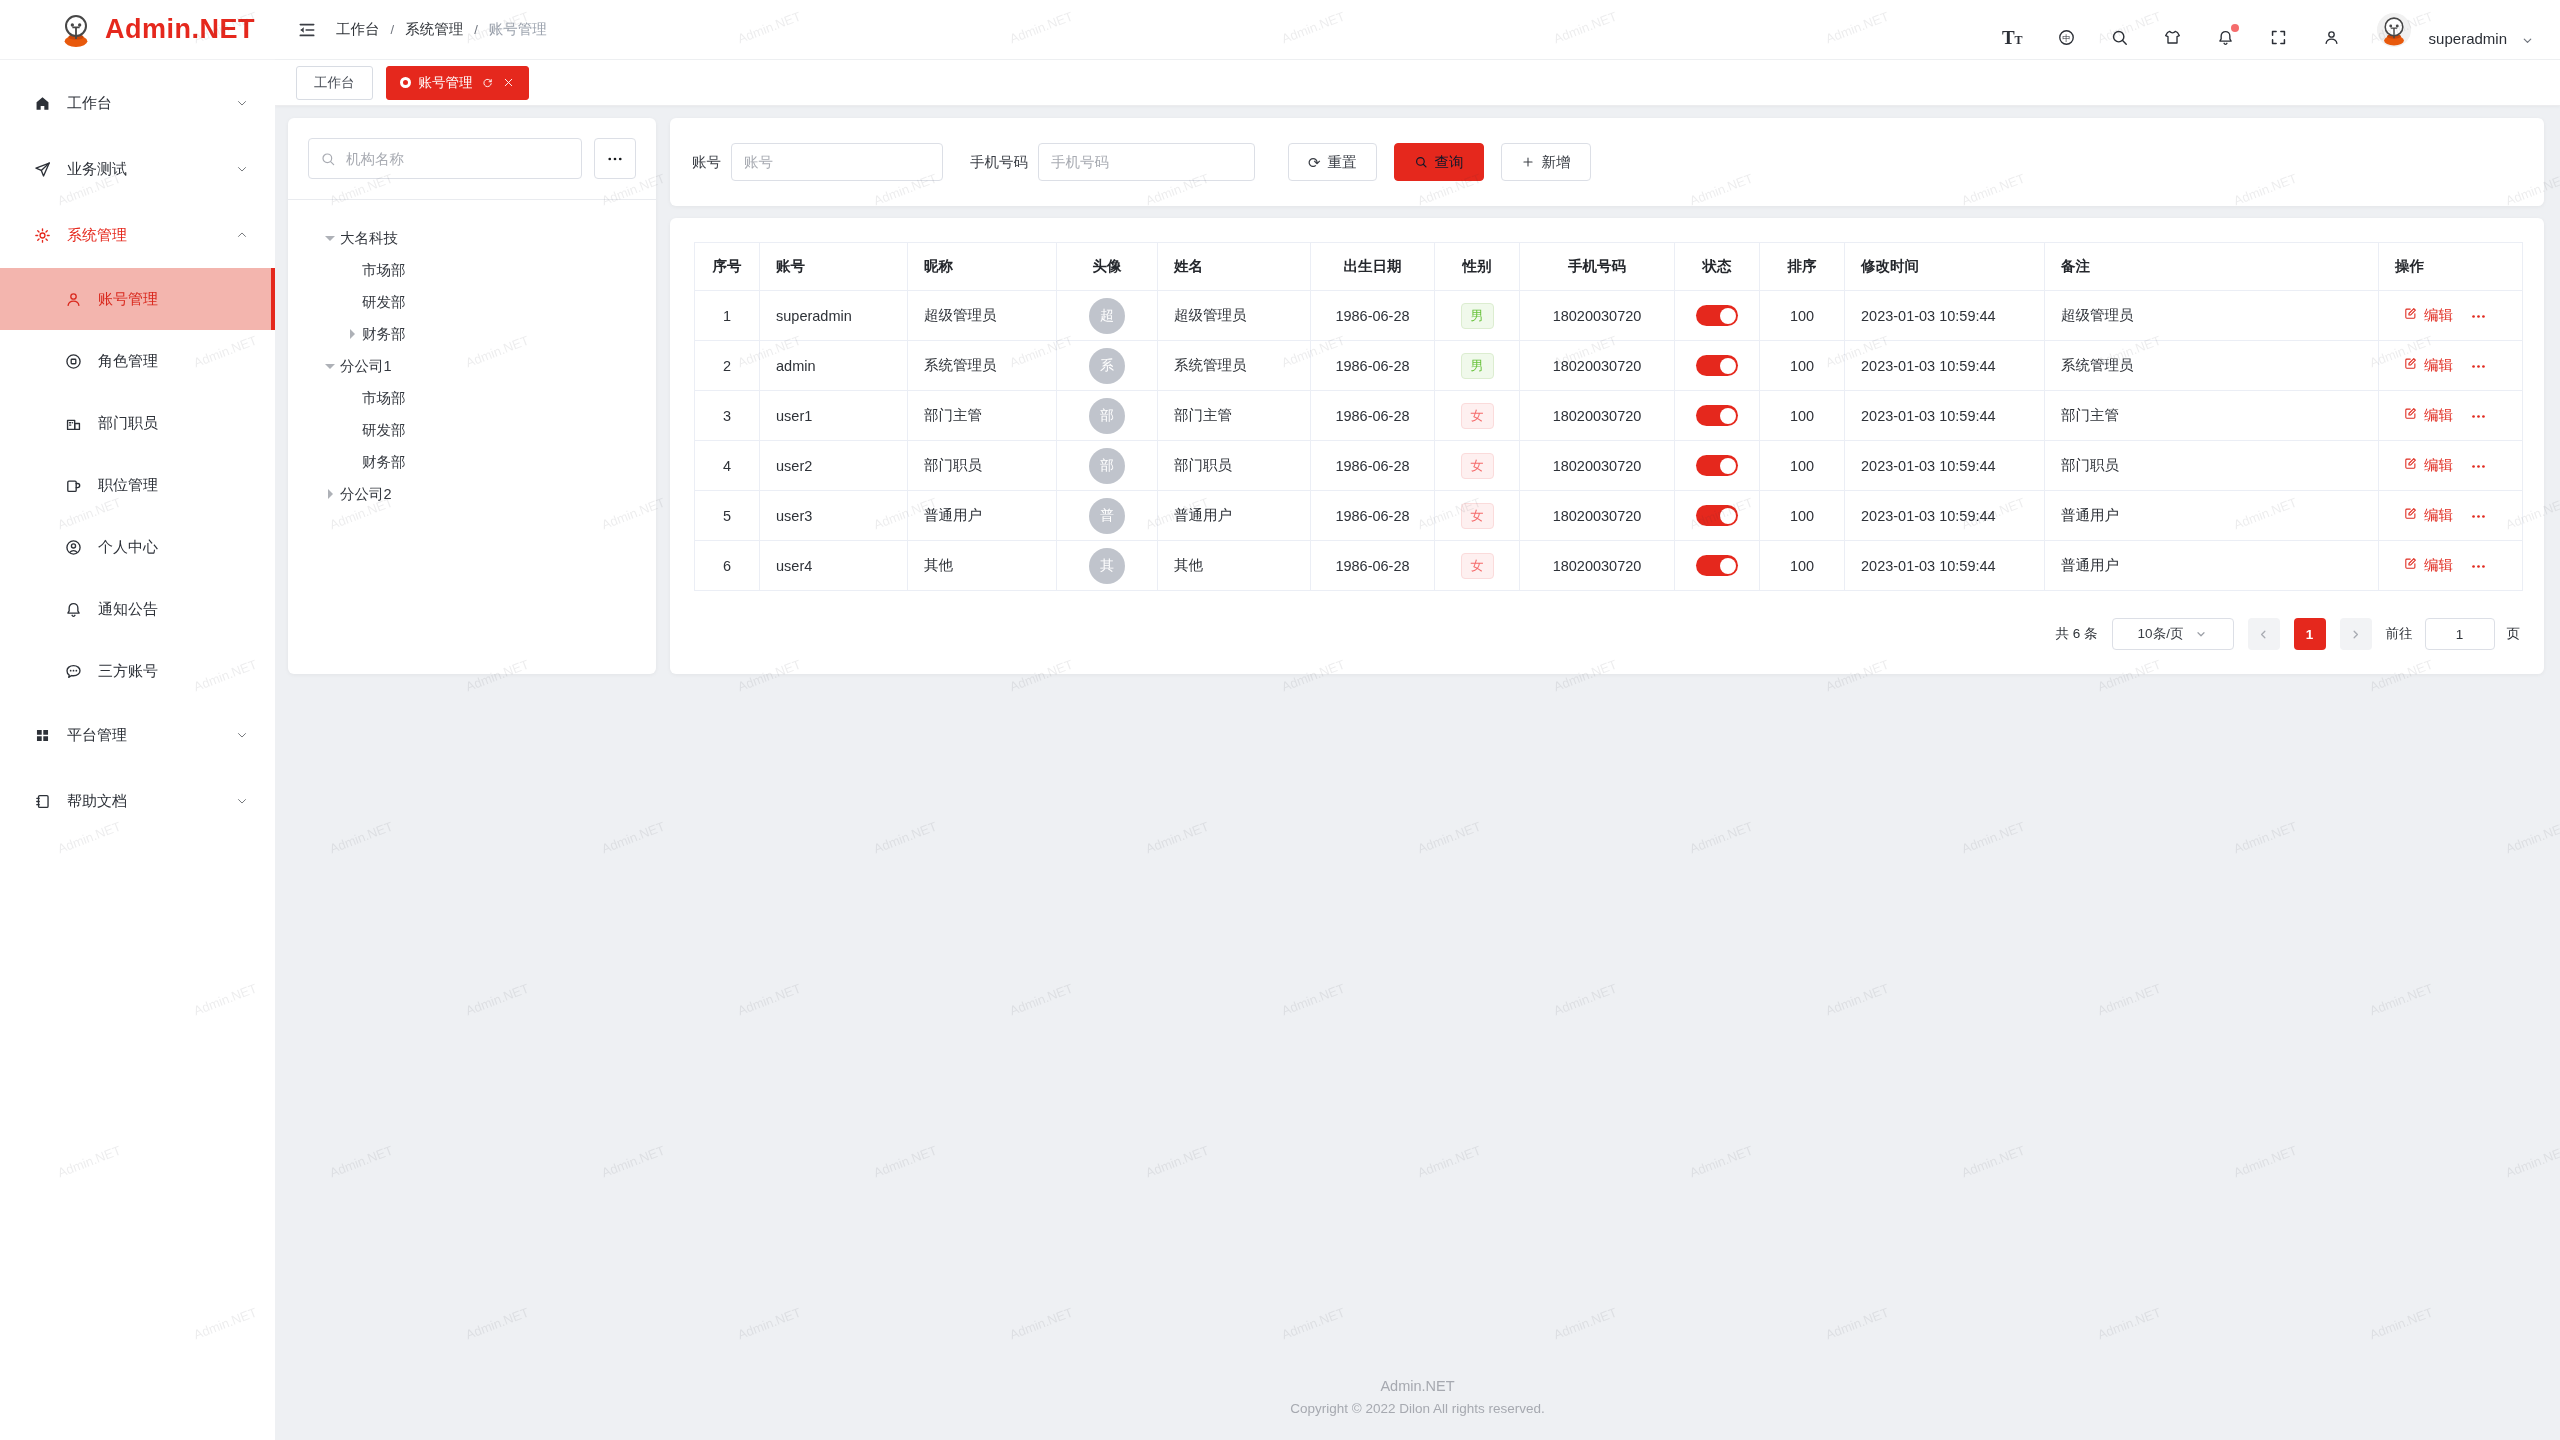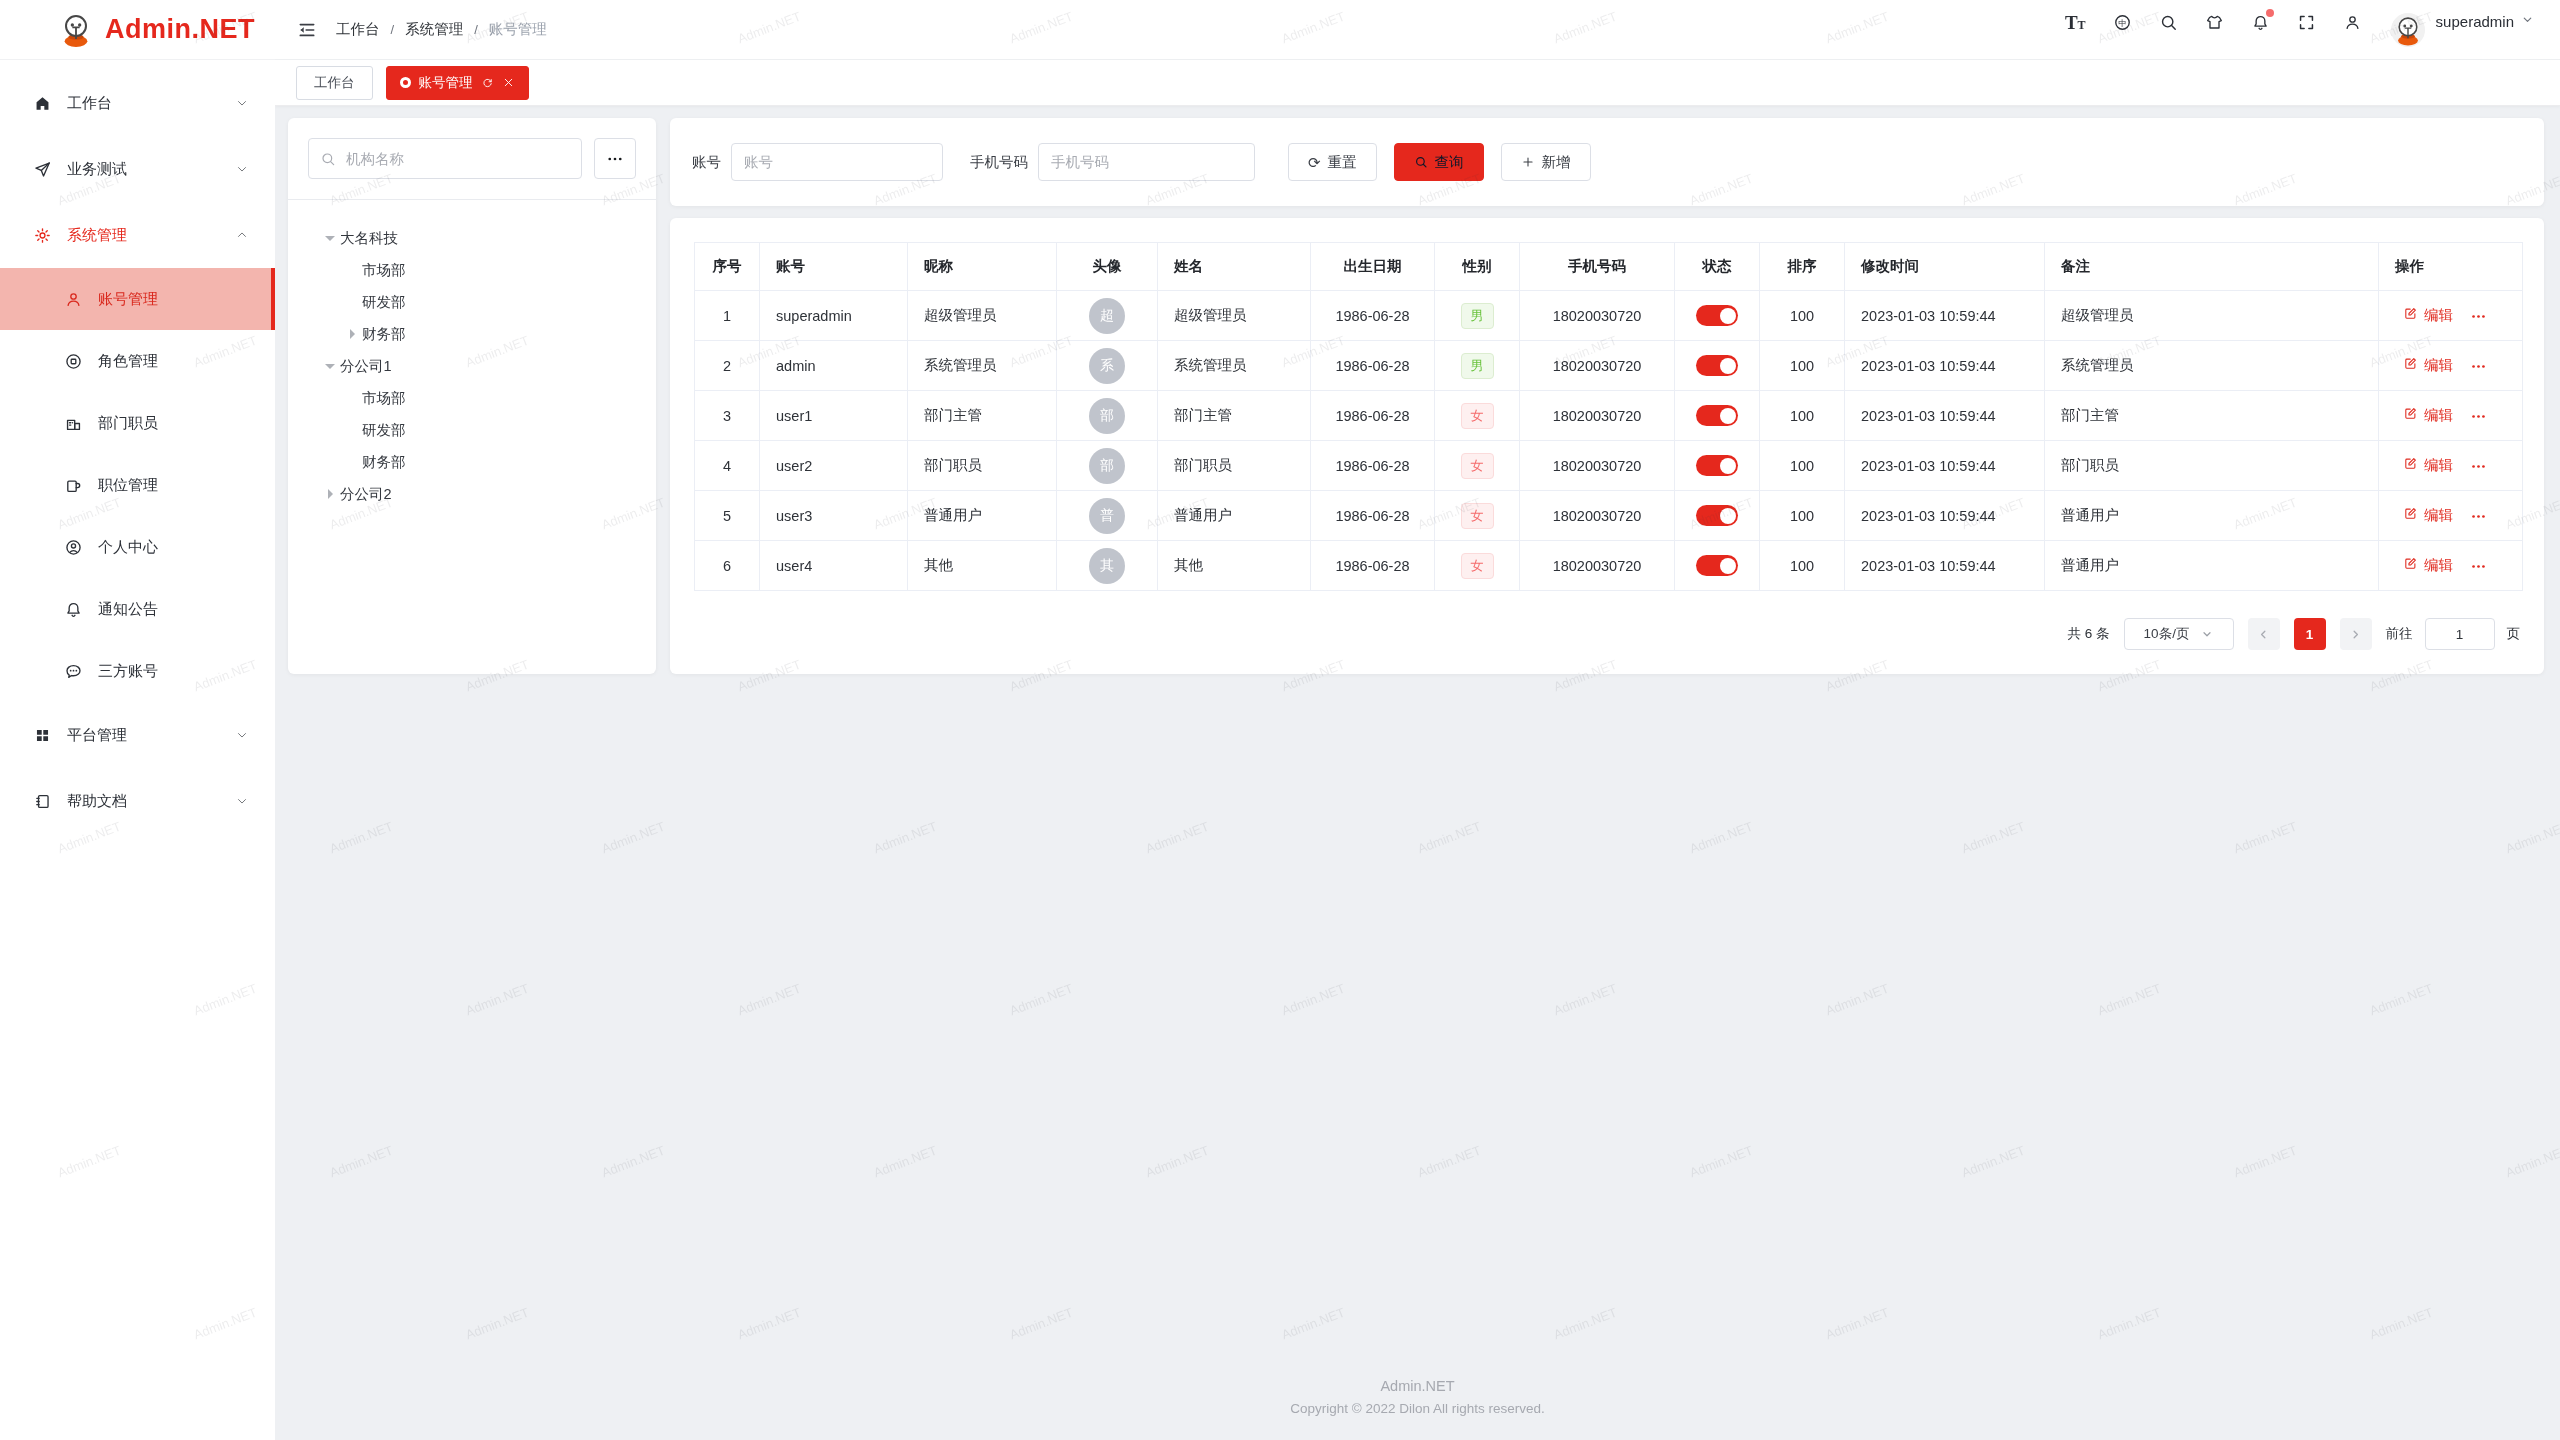--- a/index.html
+++ b/index.html
@@ -30,21 +30,21 @@
 
   
   .main{flex:1;display:flex;flex-direction:column;min-width:0}
 
   .navbar{height:60px;background:#fff;display:flex;align-items:center;padding:0 26px 0 22px;border-bottom:1px solid #eef0f2;flex-shrink:0}
   .fold{width:20px;height:20px;color:#3b3e45;cursor:pointer}
   .breadcrumb{display:flex;align-items:center;gap:11px;margin-left:19px;font-size:14.5px}
   .crumb{color:#2f3338;cursor:pointer}
   .crumb.muted{color:#9aa1ac;cursor:default}
   .crumb-sep{color:#70757e;font-size:13px}
-  .nav-actions{margin-left:auto;display:flex;align-items:flex-start;gap:27px;color:#2b2f36}
+  .nav-actions{margin-left:auto;display:flex;align-items:flex-end;gap:34px;color:#2b2f36}
   .nav-icon{width:19px;height:19px;position:relative;display:inline-flex;cursor:pointer}
   .tt{font-family:"Liberation Serif","DejaVu Serif",serif;font-weight:700;font-size:19px;line-height:1;cursor:pointer}
   .tt small{font-size:12px;font-weight:700}
   .badge-dot{position:absolute;top:-4px;right:-4px;width:8px;height:8px;border-radius:50%;background:#f56c6c}
   .avatar{width:34px;height:34px;border-radius:50%;background:#f4f4f4;overflow:hidden;cursor:pointer;margin-left:2px}
   .avatar svg{width:34px;height:34px}
   .username{font-size:15px;margin-left:-16px;cursor:pointer}
   .user-caret{width:13px;height:13px;color:#6f747d;margin-left:-20px}
 
   .tabbar{height:46px;background:#fff;display:flex;align-items:center;padding-left:21px;gap:13px;
@@ -100,21 +100,21 @@
   .tag.female{color:#f56c6c;background:#fef0f0;border:1px solid #fbdbdb}
   .switch{display:inline-block;width:42px;height:21px;border-radius:11px;background:var(--red);position:relative;vertical-align:middle;cursor:pointer}
   .switch::after{content:"";position:absolute;right:2.5px;top:2.5px;width:16px;height:16px;border-radius:50%;background:#fff}
   td.ops-cell{padding-left:24px}
   .op-edit{display:inline-flex;gap:6px;color:#e02a1f;cursor:pointer}
   .op-edit svg{width:15px;height:15px}
   .op-more{display:inline-flex;margin-left:17px;color:#e02a1f;cursor:pointer;vertical-align:middle}
   .op-more svg{width:17px;height:17px}
 
   .pagination{display:flex;align-items:center;justify-content:flex-end;gap:14px;margin-top:27px;font-size:13.5px;color:#2e3238}
-  .pg-select{width:110px;height:32px;border:1px solid var(--border);border-radius:4px;display:inline-flex;align-items:center;justify-content:center;gap:12px;cursor:pointer;color:#3a3e45}
+  .pg-select{width:122px;height:32px;border:1px solid var(--border);border-radius:4px;display:inline-flex;align-items:center;justify-content:center;gap:12px;cursor:pointer;color:#3a3e45}
   .pg-select svg{width:12px;height:12px;color:#9b9fa6}
   .pg-btn{width:32px;height:32px;border-radius:4px;background:#f2f3f5;display:inline-flex;align-items:center;justify-content:center;color:#a8abb2;cursor:pointer}
   .pg-btn svg{width:13px;height:13px}
   .pg-page{width:32px;height:32px;border-radius:4px;background:var(--red);color:#fff;display:inline-flex;align-items:center;justify-content:center;font-weight:700;cursor:pointer}
   .pg-goto{display:flex;align-items:center;gap:12px}
   .pg-goto-input{width:70px;height:32px;border:1px solid var(--border);border-radius:4px;text-align:center;font-size:13.5px;outline:none;font-family:inherit;color:var(--txt)}
 
   .footer{height:86px;display:flex;flex-direction:column;align-items:center;justify-content:center;gap:7px;color:#a6a9b0;flex-shrink:0}
   .footer .f1{font-size:14.5px}
   .footer .f2{font-size:13.5px}

